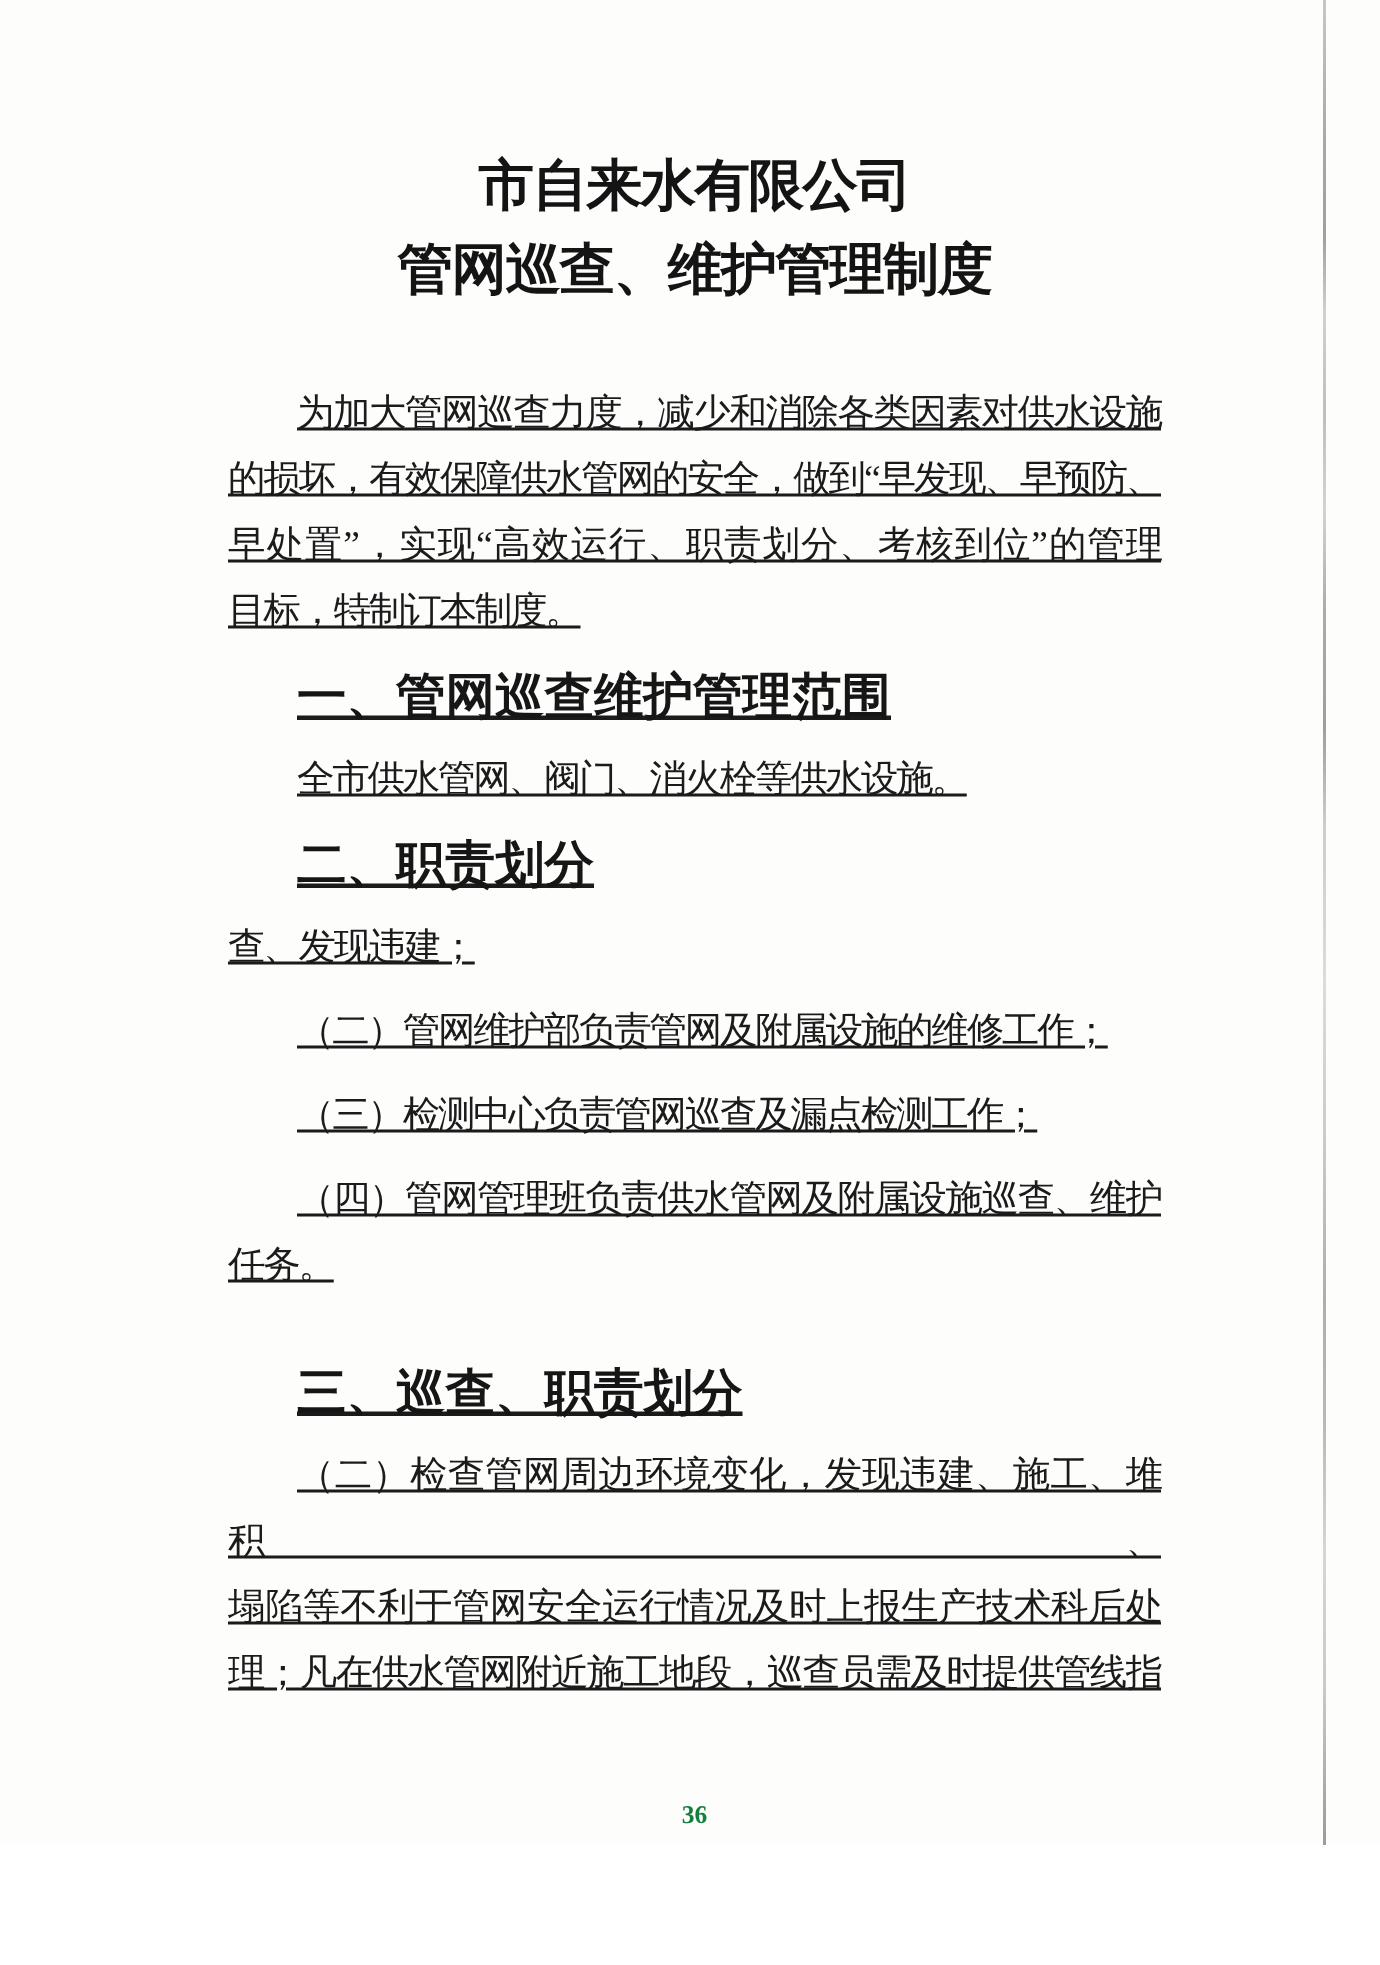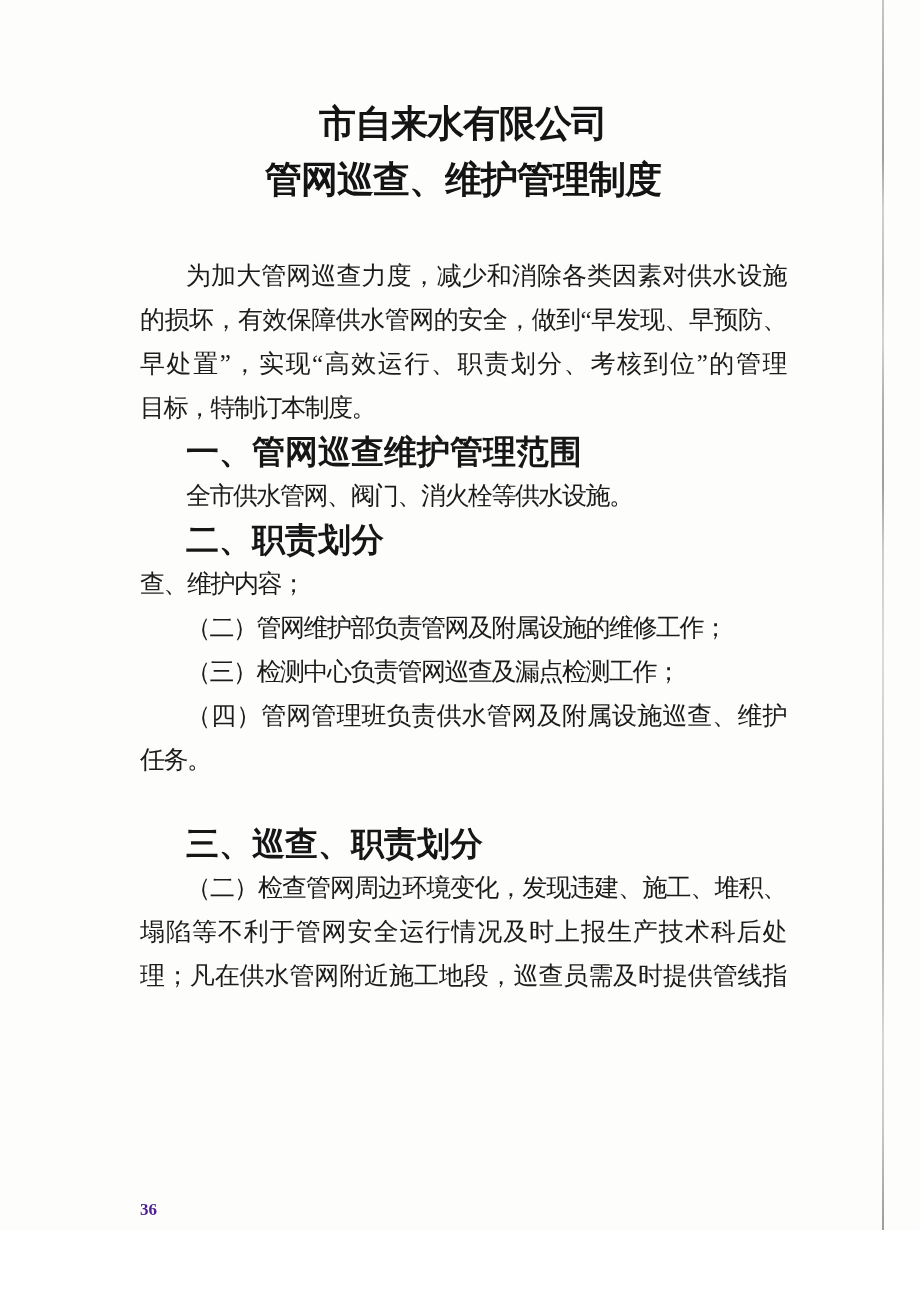--- a/index.html
+++ b/index.html
@@ -45,21 +45,21 @@
     line-height: 56px;
     letter-spacing: -1px;
     color: #141414;
   }
   .doc-body {
     margin-top: 46px;
     font-size: 25px;
     letter-spacing: -1.5px;
     line-height: 44px;
   }
-  .block { margin: 0; }
+  .block { margin: 12px; text-decoration: underline; }
   .line {
     text-align: justify;
     text-justify: inter-character;
     min-height: 44px;
   }
   .line.fill { text-align-last: justify; }
   .line.indent { text-indent: 46px; }
   .block.heading .line {
     font-family: "Liberation Sans", sans-serif;
     font-weight: bold;
@@ -67,26 +67,26 @@
     letter-spacing: 0;
     color: #161616;
     text-align: left;
     text-align-last: left;
   }
   .page-footer {
     position: absolute;
     left: 140px;
     width: 646px;
     top: 1200px;
-    text-align: left;
+    text-align: center;
     font-family: "Liberation Serif", serif;
     font-weight: bold;
     font-size: 17px;
     letter-spacing: 0;
-    color: #4c1d95;
+    color: #15803d;
   }
 </style>
 </head>
 <body>
 
 <div class="page">
 
   <div class="scan-line"></div>
 
   <div class="content">
@@ -106,21 +106,21 @@
         <div class="block heading">
           <div class="line indent">一、管网巡查维护管理范围</div>
         </div>
         <div class="block para">
           <div class="line indent">全市供水管网、阀门、消火栓等供水设施。</div>
         </div>
         <div class="block heading">
           <div class="line indent">二、职责划分</div>
         </div>
         <div class="block para">
-          <div class="line">查、维护内容；</div>
+          <div class="line">查、发现违建；</div>
         </div>
         <div class="block para">
           <div class="line indent">（二）管网维护部负责管网及附属设施的维修工作；</div>
         </div>
         <div class="block para">
           <div class="line indent">（三）检测中心负责管网巡查及漏点检测工作；</div>
         </div>
         <div class="block para">
           <div class="line fill indent">（四）管网管理班负责供水管网及附属设施巡查、维护</div>
           <div class="line">任务。</div>

